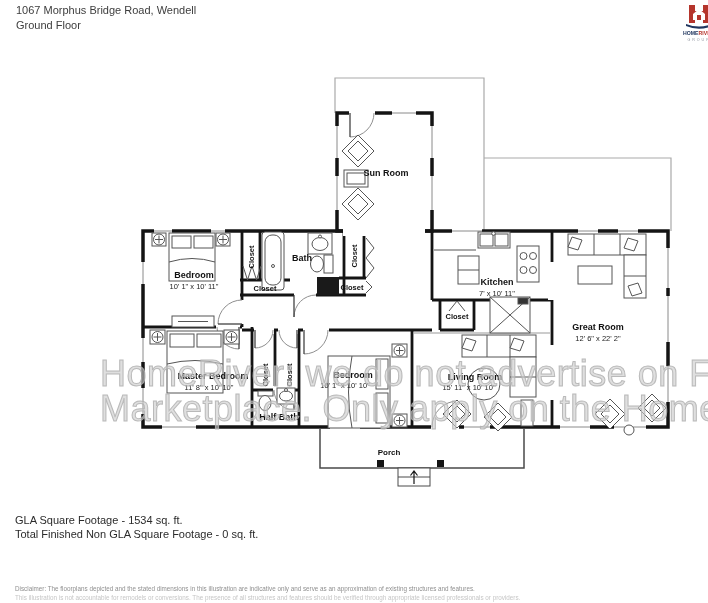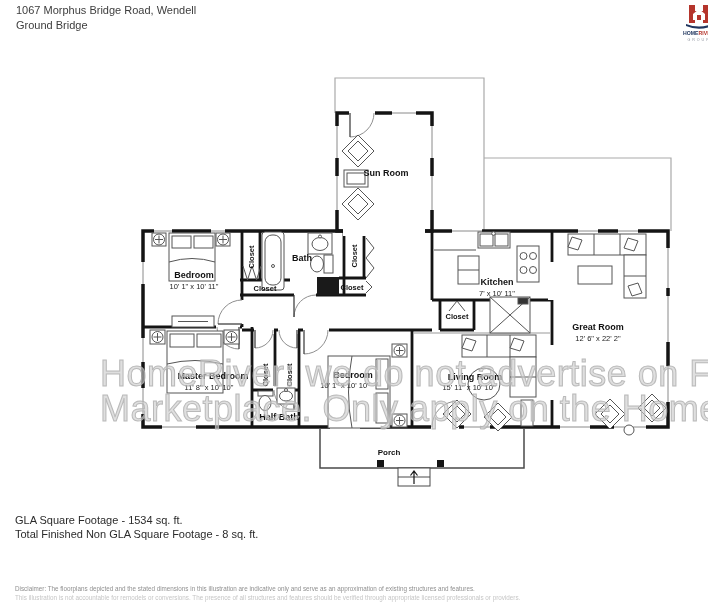--- a/index.html
+++ b/index.html
@@ -20,21 +20,21 @@
   .closet{font-family:"Liberation Sans",sans-serif;font-size:7.5px;font-weight:bold;fill:#111;}
   .plabel{font-family:"Liberation Sans",sans-serif;font-size:8px;font-weight:bold;fill:#111;}
 </style>
 </head>
 <body>
 
 <div class="page">
 
   <div class="hdr">
     <div>1067 Morphus Bridge Road, Wendell</div>
-    <div>Ground Bridge</div>
+    <div>Ground Floor</div>
   </div>
 
   <div class="logo">
     <svg width="38" height="42" viewBox="0 0 38 42">
       <rect x="9" y="2" width="6" height="18" fill="#b5352c"></rect>
       <rect x="23" y="2" width="6" height="18" fill="#b5352c"></rect>
       <rect x="9" y="8" width="20" height="7" fill="#b5352c"></rect>
       <polygon points="19,6 25,11 25,17 13,17 13,11" fill="#ffffff"></polygon>
       <rect x="17" y="12" width="4" height="5" fill="#b5352c"></rect>
       <path d="M6,21 Q19,26 32,21 L32,23 Q19,28.5 6,23 Z" fill="#20365f"></path>
@@ -364,19 +364,19 @@
     </g>
   </svg>
 
   <div class="wm">
     <div>HomeRiver: we do not advertise on FB</div>
     <div>Marketplace. Only apply on the HomeRiver</div>
   </div>
 
   <div class="foot">
     <div>GLA Square Footage - 1534 sq. ft.</div>
-    <div>Total Finished Non GLA Square Footage - 8 sq. ft.</div>
+    <div>Total Finished Non GLA Square Footage - 0 sq. ft.</div>
   </div>
 
   <div class="disc1">Disclaimer: The floorplans depicted and the stated dimensions in this illustration are indicative only and serve as an approximation of existing structures and features.</div>
   <div class="disc2">This illustration is not accountable for remodels or conversions. The presence of all structures and features should be verified through appropriate licensed professionals or providers.</div>
 
 </div>
 
 </body></html>

